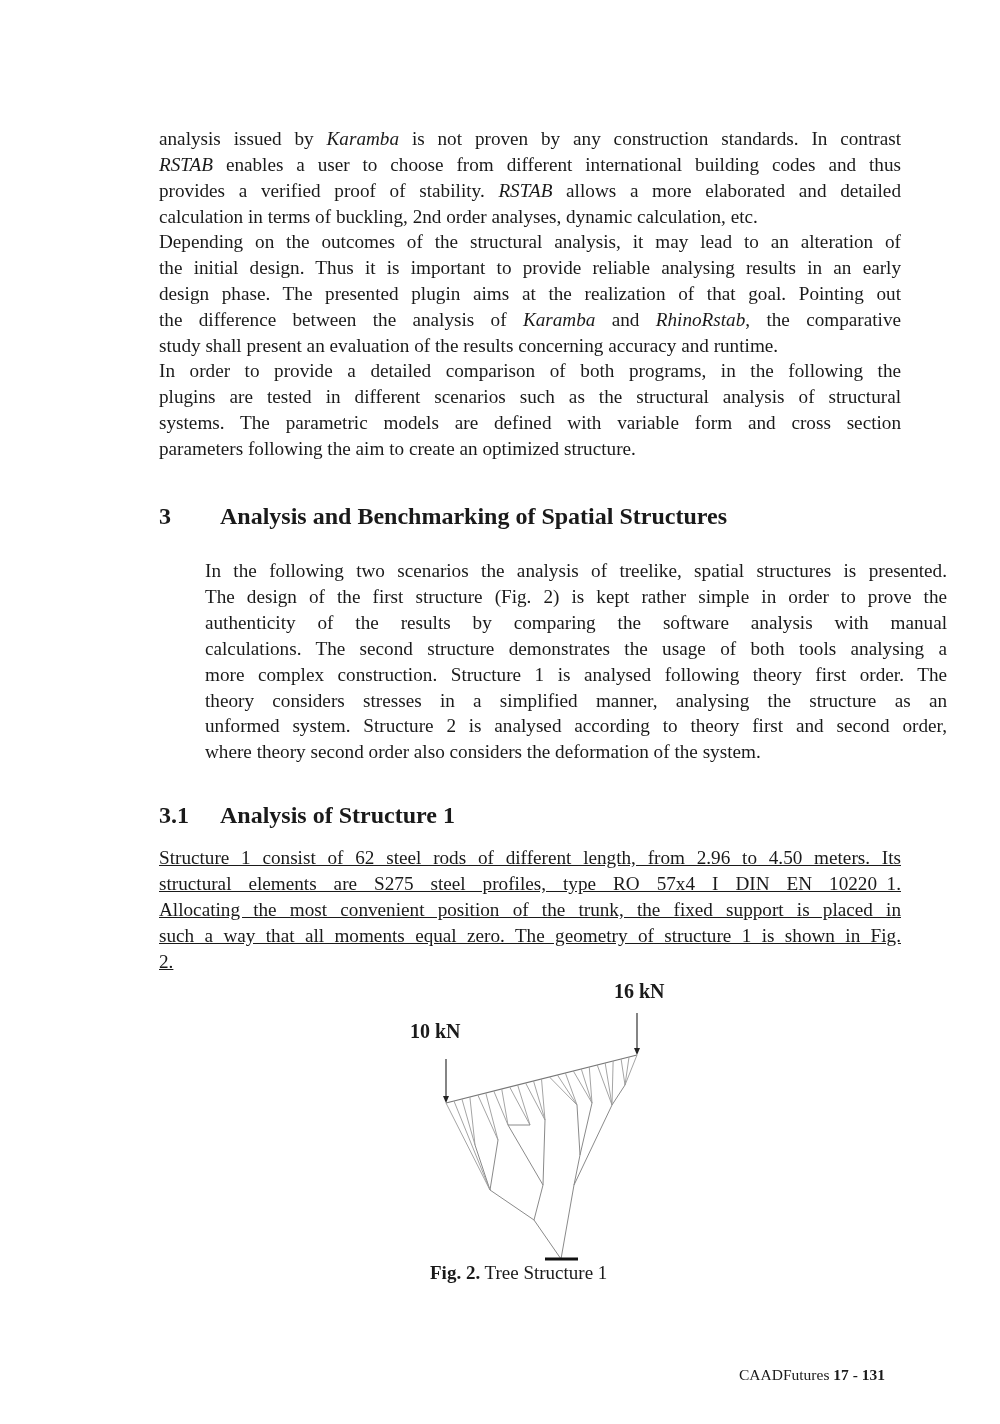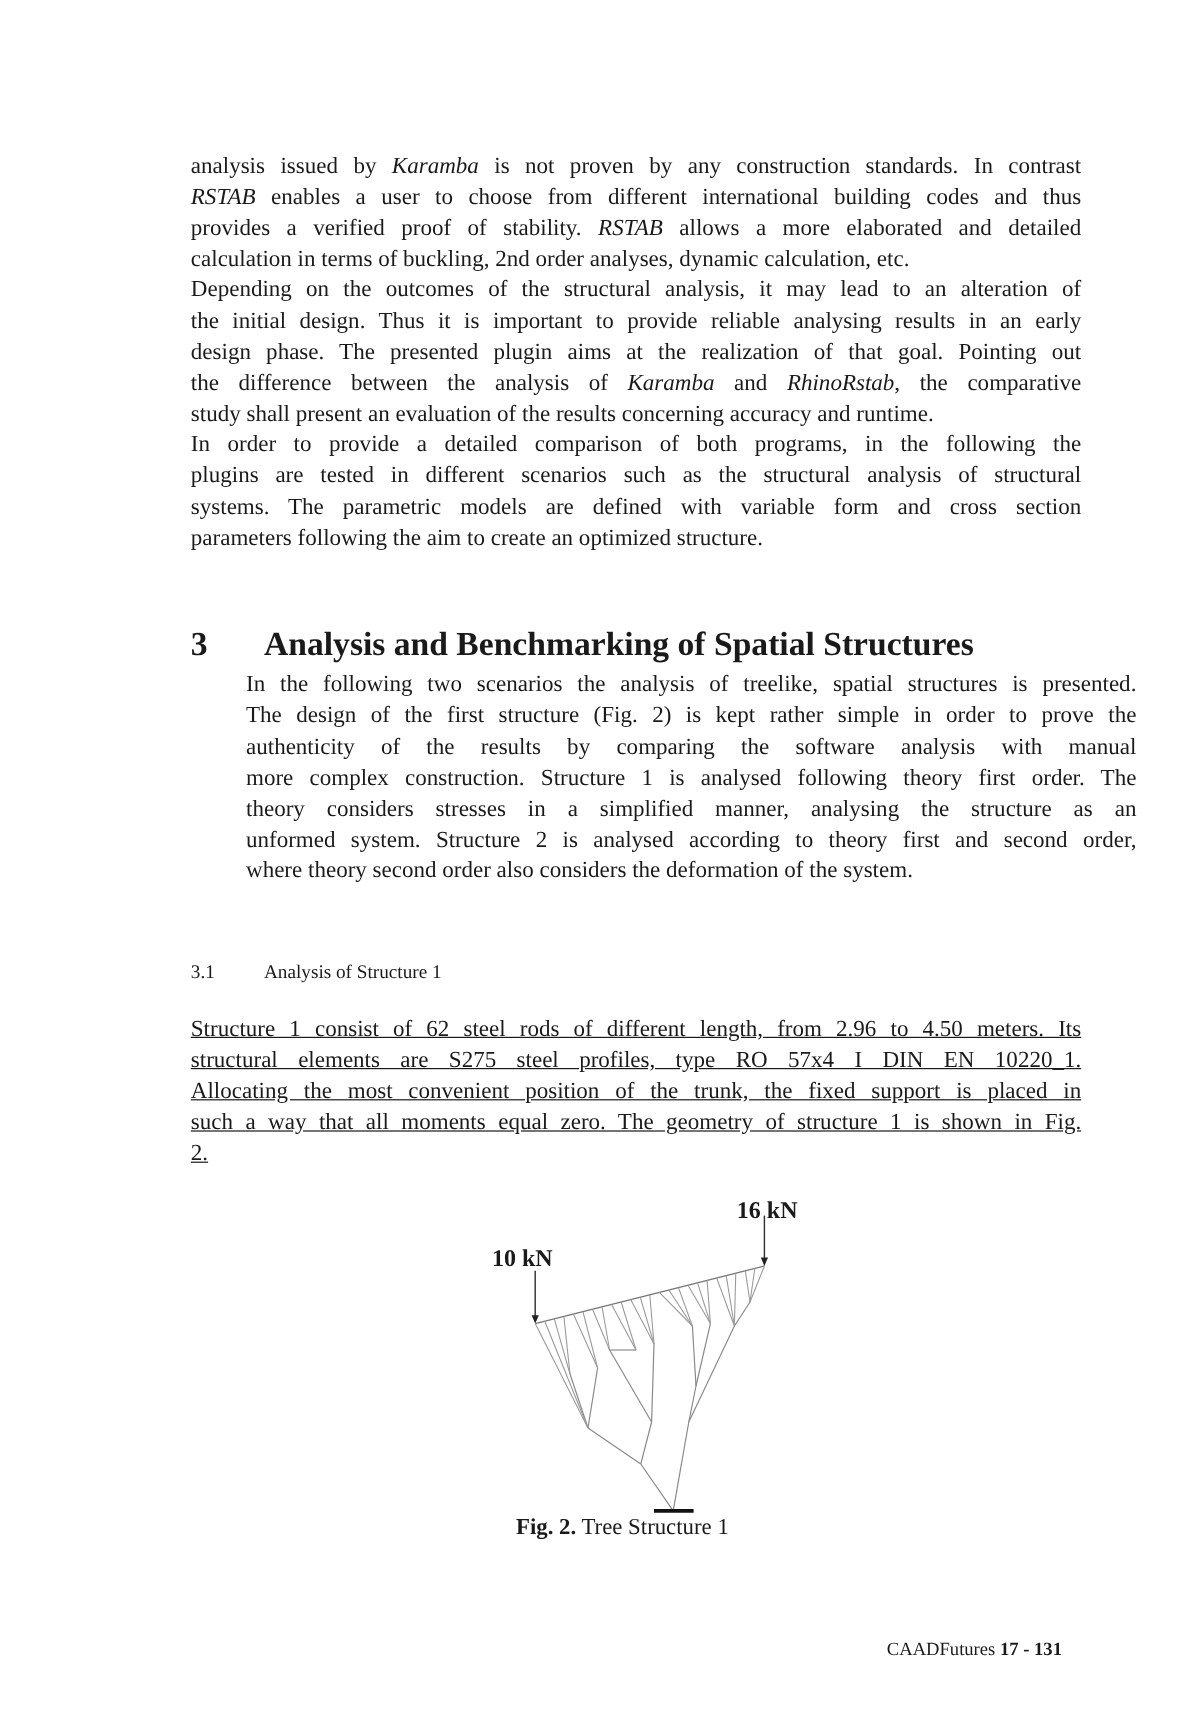--- a/index.html
+++ b/index.html
@@ -4,27 +4,27 @@
 <style>
   html, body { margin: 0; padding: 0; background: #ffffff; }
   body { width: 1000px; height: 1424px; position: relative; overflow: hidden;
          font-family: "Liberation Serif", "DejaVu Serif", serif; color: #1a1a1a; }
   .page { position: absolute; left: 0; top: 0; width: 1000px; height: 1088px; }
   .text-block { position: absolute; left: 159px; width: 742px; font-size: 19.2px;
                 line-height: 25.9px; text-align: justify; }
   .line { display: block; text-align: justify; text-align-last: justify; white-space: nowrap; }
   .line.end { text-align-last: left; }
   i { font-style: italic; }
-  .h1 { position: absolute; left: 159px; top: 503px; font-size: 28px; font-weight: bold; margin-top: 19px; }
+  .h1 { position: absolute; left: 159px; top: 503px; font-size: 24px; font-weight: bold; }
   .h1 .num { display: inline-block; width: 61px; }
-  .h2 { position: absolute; left: 159px; top: 802px; font-size: 16px; font-weight: normal; }
+  .h2 { position: absolute; left: 159px; top: 802px; font-size: 24px; font-weight: bold; }
   .h2 .num { display: inline-block; width: 61px; }
   .figure { position: absolute; left: 380px; top: 975px; width: 320px; height: 320px; }
   .figure svg { position: absolute; left: 0; top: 0; }
-  .load-label { position: absolute; font-weight: bold; font-size: 20px; margin-top: 18px; }
+  .load-label { position: absolute; font-weight: bold; font-size: 20px; }
   .caption { position: absolute; left: 430px; top: 1262px; font-size: 19px; white-space: nowrap; }
   .caption b { font-weight: bold; }
   .footer { position: absolute; left: 739px; top: 1366px; font-size: 15.5px; white-space: nowrap; }
   .footer b { font-weight: bold; }
 </style>
 </head>
 <body>
 
 <div class="page">
 
@@ -49,20 +49,21 @@
     </div>
 
   <div class="h1">
     <span class="num">3</span><span>Analysis and Benchmarking of Spatial Structures</span>
   </div>
 
   <div class="text-block" style="top:558px;margin-left:46px;">
       <span class="line"><span>In the following two scenarios the analysis of treelike, spatial structures is presented.</span></span>
       <span class="line"><span>The design of the first structure (Fig. 2) is kept rather simple in order to prove the</span></span>
       <span class="line"><span>authenticity of the results by comparing the software analysis with manual</span></span>
+      <span class="line"><span>calculations. The second structure demonstrates the usage of both tools analysing a</span></span>
       <span class="line"><span>more complex construction. Structure 1 is analysed following theory first order. The</span></span>
       <span class="line"><span>theory considers stresses in a simplified manner, analysing the structure as an</span></span>
       <span class="line"><span>unformed system. Structure 2 is analysed according to theory first and second order,</span></span>
       <span class="line end"><span>where theory second order also considers the deformation of the system.</span></span>
     </div>
 
   <div class="h2">
     <span class="num">3.1</span><span>Analysis of Structure 1</span>
   </div>
 

